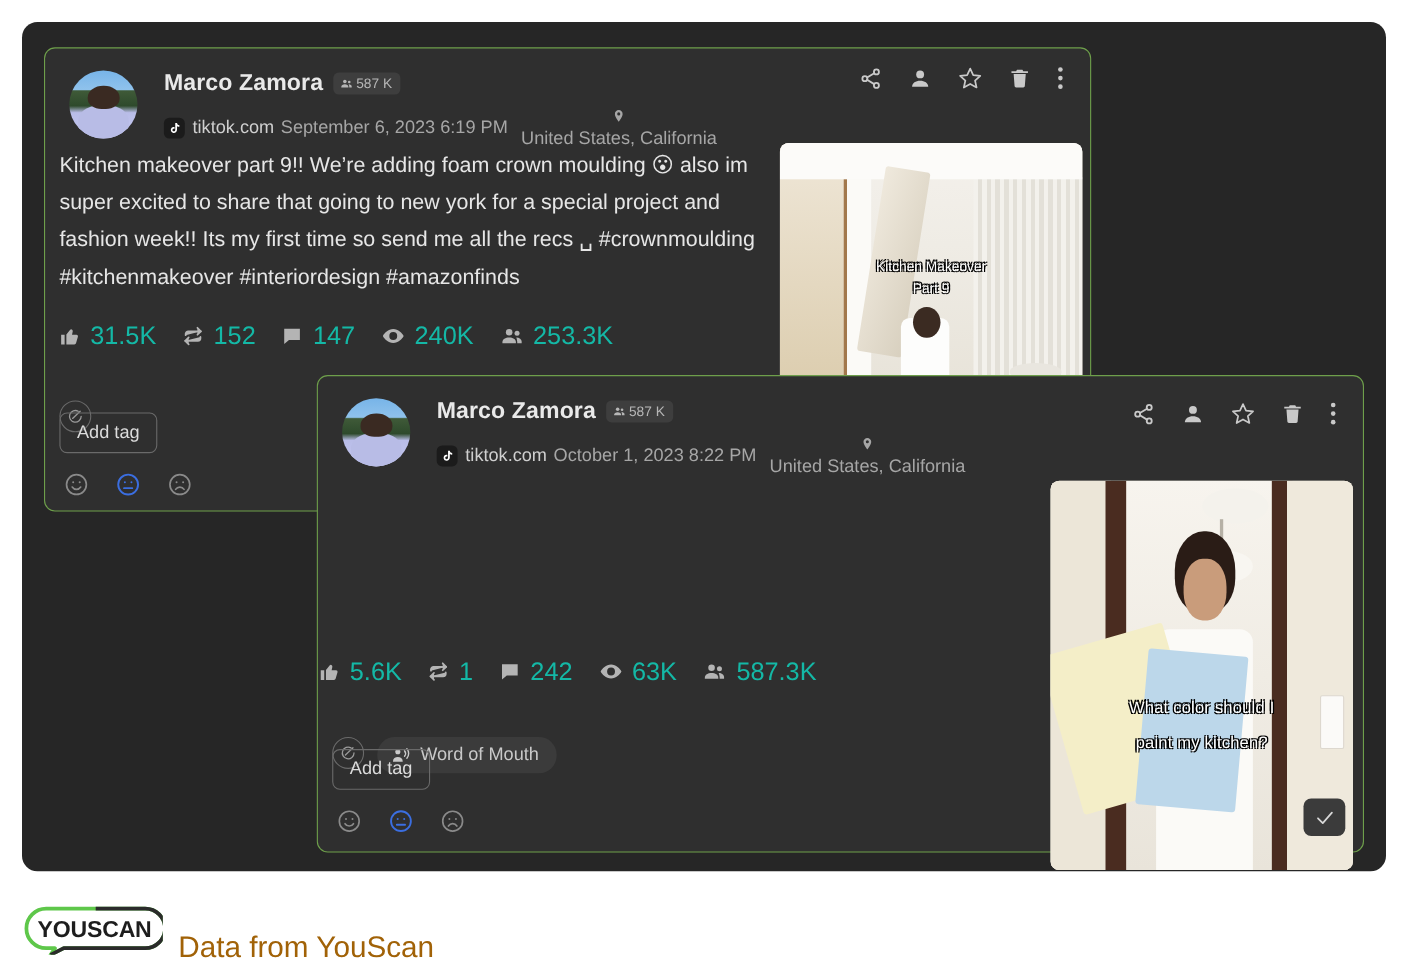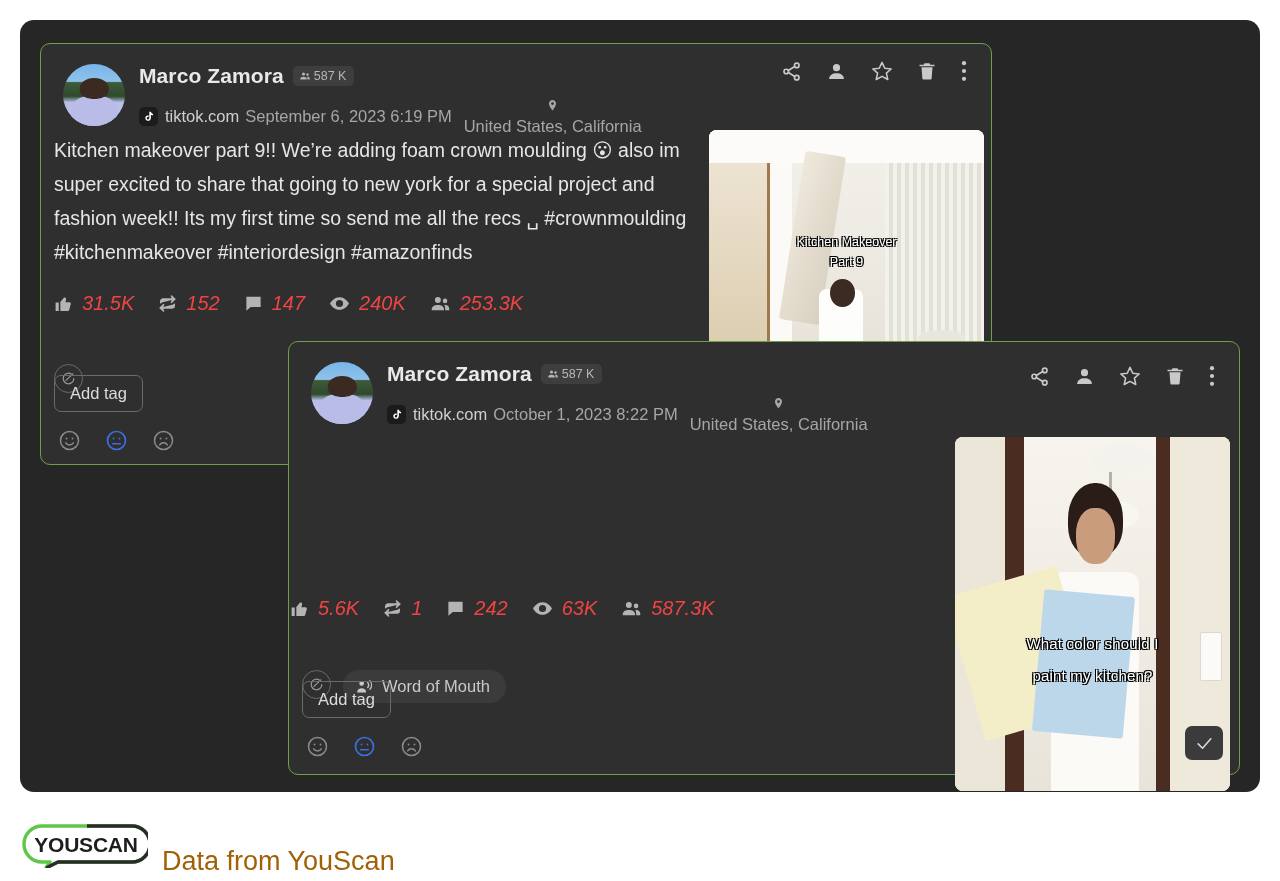--- a/index.html
+++ b/index.html
@@ -40,21 +40,21 @@
   .avatar::after{
     content:""; position:absolute; left:50%; top:22%; transform:translateX(-50%);
     width:46%; height:34%; border-radius:50% 50% 44% 44%;
     background:#3a2a22;
   }
   .avatar::before{
     content:""; position:absolute; left:50%; top:52%; transform:translateX(-50%);
     width:74%; height:56%; border-radius:40% 40% 0 0;
     background:#b8bce6;
   }
-  .hdr-text { margin-left: 14px; }
+  .hdr-text { margin-left: 24px; }
   .name-row { display: flex; align-items: center; gap: 9px; }
   .uname { color:#e9e9e9; font-size: 21px; font-weight: 600; letter-spacing:.1px; }
   .followers {
     display:inline-flex; align-items:center; gap:3px;
     background:#3e3e3e; color:#b6b6b6; font-size:12.5px;
     padding:3px 8px 3px 6px; border-radius:5px; white-space:nowrap;
   }
   .meta-row { display:flex; align-items:center; gap:0; margin-top: 9px; flex-wrap:nowrap; }
   .tt-logo {
     width:19px; height:19px; border-radius:5px; background:#1b1b1b;
@@ -74,21 +74,21 @@
 
   
   .thumb { position:absolute; border-radius:8px; overflow:hidden; background:#ded9cf; }
   .cap {
     position:absolute; left:0; right:0; text-align:center;
     color:#fff; font-weight:400; line-height:1.15;
     text-shadow: -1.2px -1.2px 0 #000, 1.2px -1.2px 0 #000, -1.2px 1.2px 0 #000, 1.2px 1.2px 0 #000;
   }
 
   
-  .stats { position:absolute; display:flex; align-items:center; gap:10px; color:#ef4444; font-size:20px;font-style:italic; }
+  .stats { position:absolute; display:flex; align-items:center; gap:10px; color:#14b8a6; font-size:23px; }
   .stat { display:flex; align-items:center; gap:9px; margin-right:14px; }
   .stat svg { fill:#b4b4b4; }
 
   
   .tagrow { position:absolute; display:flex; gap:12px;margin-top:28px; }
   .tag-circle {
     width:29px; height:29px; border-radius:50%; border:1px solid #6a6a6a;
     display:flex; align-items:center; justify-content:center; cursor:pointer; flex:none;
   }
   .chip {

